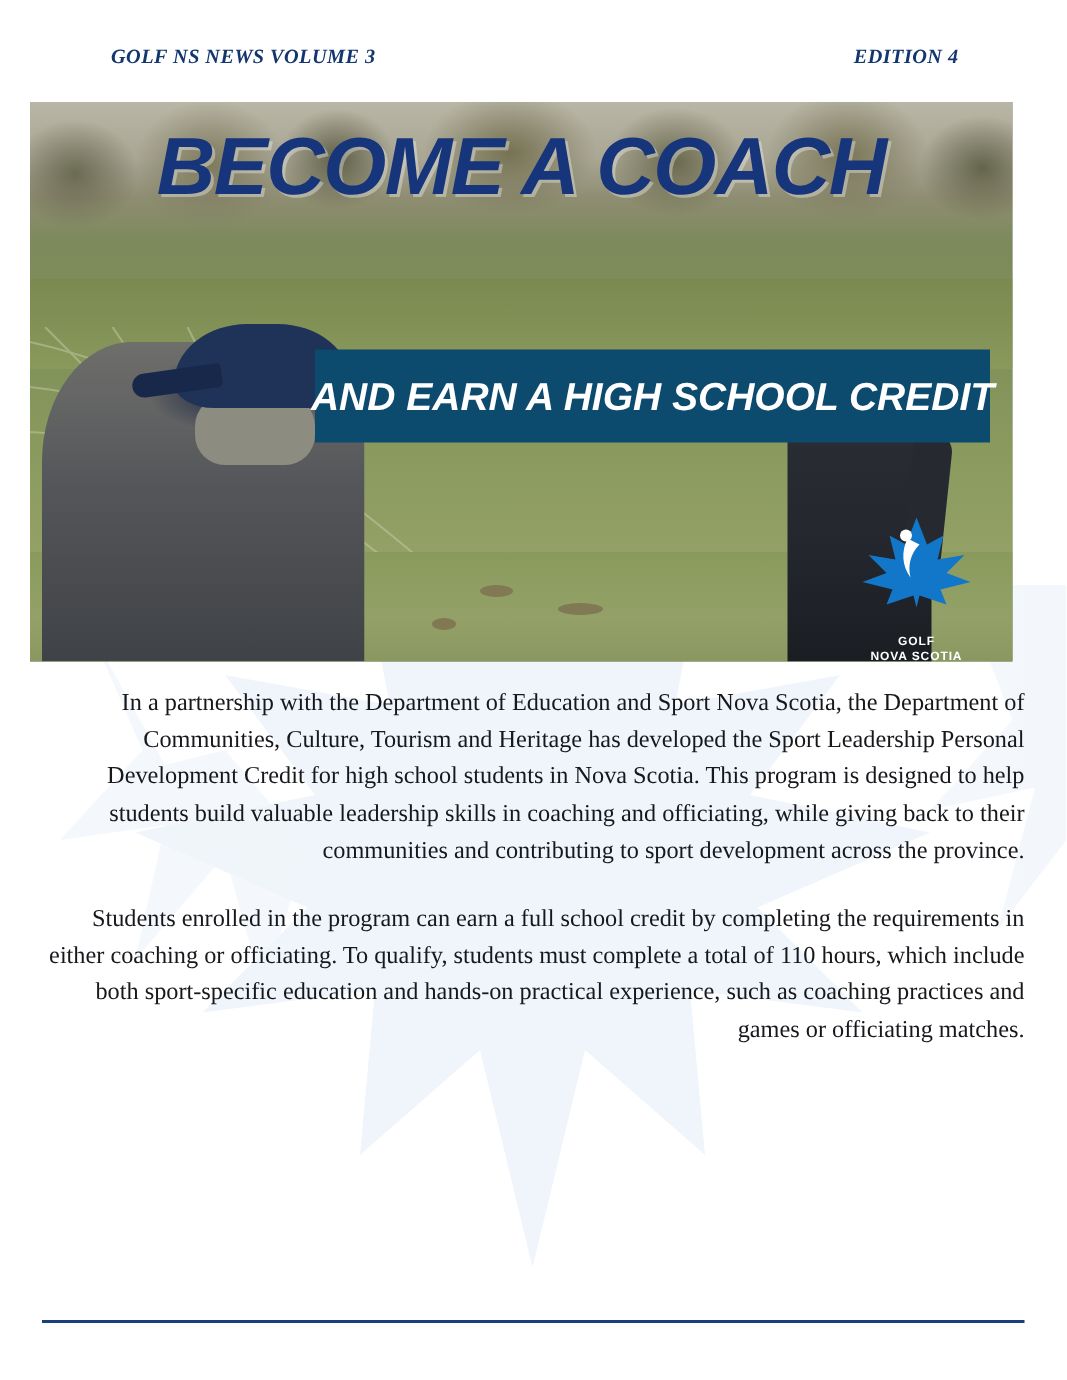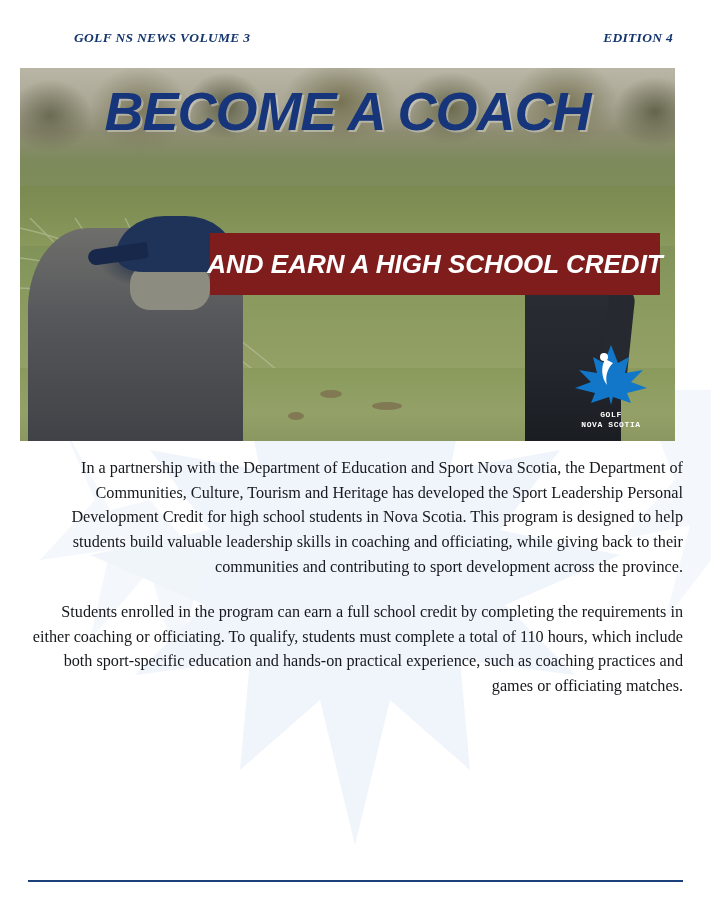--- a/index.html
+++ b/index.html
@@ -39,21 +39,21 @@
   
   .header {
     position: absolute;
     top: 26px;
     left: 0;
     width: 711px;
     height: 24px;
     display: flex;
     justify-content: space-between;
     align-items: center;
-    padding: 0 38px 0 74px;
+    padding: 0 72px 0 74px;
     box-sizing: border-box;
   }
   .header-left, .header-right {
     font-family: "Liberation Serif", serif;
     font-style: italic;
     font-weight: bold;
     font-size: 13.5px;
     letter-spacing: 0.3px;
     color: #14366e;
     white-space: nowrap;
@@ -203,21 +203,21 @@
   }
   .hero-title .l1 { font-size: 54px; display: block; }
   .hero-title .l2 { font-size: 52px; display: block; margin-top: 4px; }
 
   .hero-banner {
     position: absolute;
     left: 190px;
     top: 165px;
     width: 450px;
     height: 62px;
-    background: #7f1d1d;
+    background: #0c4a6e;
     display: flex;
     align-items: center;
     justify-content: center;
   }
   .hero-banner span {
     font-family: "Liberation Sans", sans-serif;
     font-weight: bold;
     font-style: italic;
     font-size: 26px;
     color: #ffffff;
@@ -227,27 +227,27 @@
 
   .hero-logo {
     position: absolute;
     right: 14px;
     bottom: 12px;
     width: 100px;
     height: 86px;
     text-align: center;
   }
   .hero-logo .logo-text {
-    font-family: Liberation Mono, monospace;
+    font-family: Liberation Sans, sans-serif;
     font-size: 8px;
     font-weight: bold;
     color: #ffffff;
     letter-spacing: 0.6px;
     line-height: 1.25;
-    margin-top: 1px;
+    margin-top: 13px;
   }
 
   
   .body-copy {
     position: absolute;
     left: 28px;
     top: 456px;
     width: 655px;
   }
   .body-copy p {

